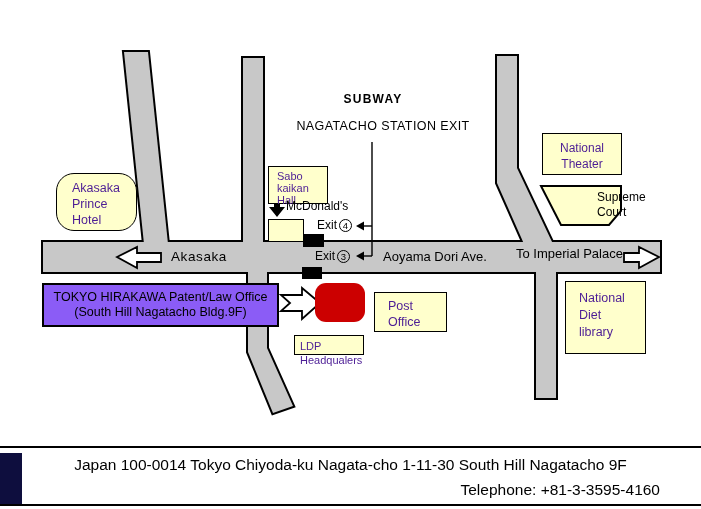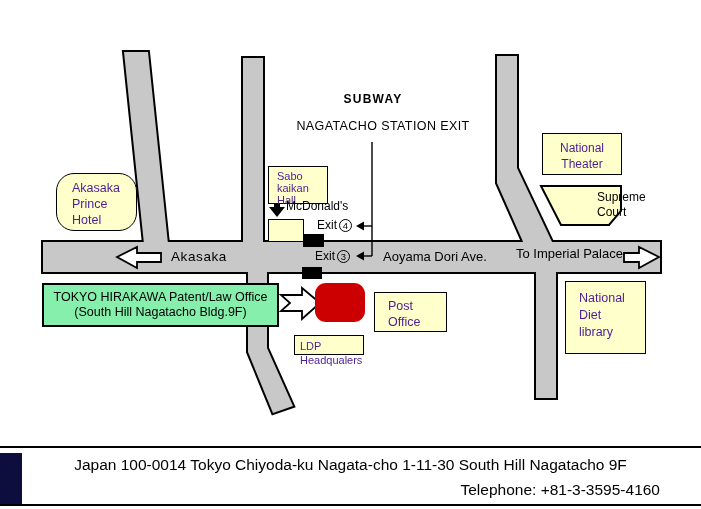--- a/index.html
+++ b/index.html
@@ -33,21 +33,21 @@
   .mcd-text{left:286px;top:199px;font-size:12px;text-align:right;}
   .mcd-bldg{left:268px;top:219px;width:36px;height:23px;}
   .theater-box{left:542px;top:133px;width:80px;height:42px;font-size:12px;line-height:1.3;
                text-align:center;padding-top:7px;}
   .supreme-text{left:560px;top:190px;font-size:12px;line-height:1.25;}
   .diet-box{left:565px;top:281px;width:81px;height:73px;font-size:12.5px;line-height:1.35;padding:8px 0 0 13px;}
   .post-box{left:374px;top:292px;width:73px;height:40px;font-size:12.5px;line-height:1.3;padding:5px 0 0 13px;}
   .ldp-box{left:294px;top:335px;width:70px;height:20px;font-size:11px;line-height:1.3;padding:3px 0 0 5px;}
   .red-building{position:absolute;z-index:2;left:315px;top:283px;width:50px;height:39px;
                 background:var(--building-red);border-radius:11px;}
-  .office-box{position:absolute;z-index:2;left:42px;top:283px;width:237px;height:44px;background:#86efac;
+  .office-box{position:absolute;z-index:2;left:42px;top:283px;width:237px;height:44px;background:#8b5cf6;
               border:2px solid #000;text-align:center;font-size:12.5px;line-height:1.22;padding-top:5px;}
   .road-label{position:absolute;z-index:2;font-size:13px;color:#000;}
   .lbl-akasaka{left:171px;top:249px;font-size:13.5px;letter-spacing:.6px;}
   .lbl-aoyama{left:383px;top:249px;}
   .lbl-imperial{left:510px;top:246px;margin-left:6px;}
   .exit-tag{position:absolute;z-index:3;display:flex;align-items:center;font-size:12px;}
   .exit4{left:317px;top:218px;}
   .exit3{left:315px;top:249px;}
   .circled{display:inline-flex;width:13px;height:13px;border:1.2px solid #000;border-radius:50%;
            align-items:center;justify-content:center;font-size:9.5px;margin-left:2px;background:transparent;}

